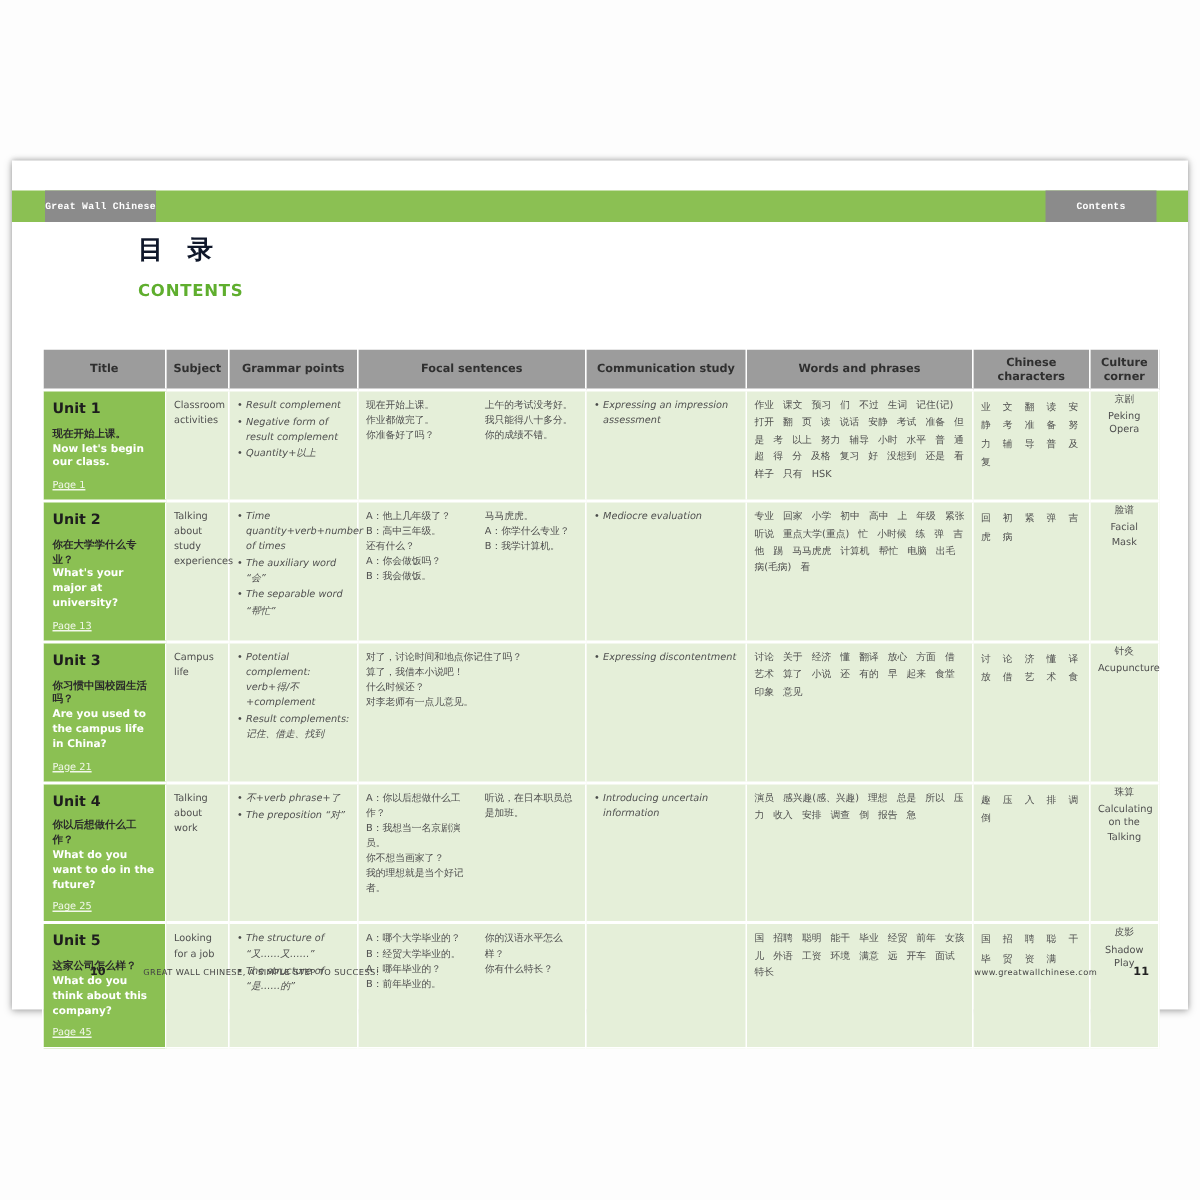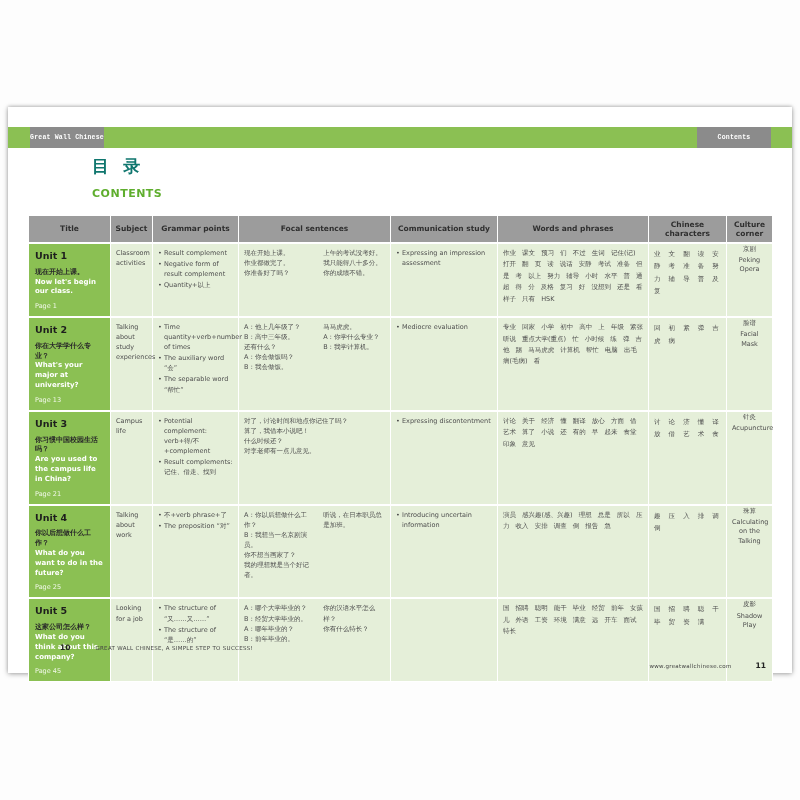--- a/index.html
+++ b/index.html
@@ -7,48 +7,48 @@
           font-family:"DejaVu Sans",sans-serif;color:#4f4f4f;}
   .book-page{position:absolute;left:8px;top:107px;width:784px;height:566px;background:#fff;
              box-shadow:0 1px 5px rgba(0,0,0,.35), 0 -1px 3px rgba(0,0,0,.15);}
   
   .top-bar{position:absolute;left:0;top:20px;width:100%;height:21px;background:#8bc053;font-family:Liberation Mono, monospace;}
   .tab{position:absolute;top:0;height:21px;background:#8b8b8b;display:flex;align-items:center;justify-content:center;}
   .tab-left{left:22px;width:74px;}
   .tab-right{left:689px;width:74px;}
   .tab span{color:#fff;font-size:6.5px;font-weight:bold;letter-spacing:.2px;}
   
-  .title-zh{position:absolute;left:84px;top:48px;margin:0;color:#0f766e;font-size:17px;font-weight:bold;letter-spacing:5px;font-family:Liberation Serif, serif;}
+  .title-zh{position:absolute;left:84px;top:48px;margin:0;color:#0f172a;font-size:17px;font-weight:bold;letter-spacing:5px;}
   .title-en{position:absolute;left:84px;top:80px;margin:0;color:#5fae2e;font-size:11px;font-weight:bold;letter-spacing:.5px;}
   
-  table.toc{position:absolute;left:20px;top:108px;width:744px;border-collapse:collapse;table-layout:fixed;}
+  table.toc{position:absolute;left:20px;top:125px;width:744px;border-collapse:collapse;table-layout:fixed;}
   .toc th{background:#9c9c9c;color:#2f2f2f;font-size:7.5px;font-weight:bold;text-align:center;
           border:1px solid #fff;padding:2px 1px;height:22px;line-height:1.25;}
   .toc td{background:#e5efd9;border:1px solid #fff;border-top:2px solid #fff;vertical-align:top;
           font-size:6.5px;line-height:1.55;padding:4px 5px;color:#4f4f4f;}
   .toc td.title-cell{background:#8bc053;padding:5px 6px;}
   .unit{font-size:9.5px;font-weight:bold;color:#1d1d1d;}
   .tzh{font-size:7px;font-weight:bold;color:#2a2a2a;margin-top:4px;line-height:1.4;}
   .ten{font-size:7px;font-weight:bold;color:#ffffff;line-height:1.4;}
-  .pg{font-size:6.5px;color:#f2f8ea;margin-top:4px;}
+  .pg{font-size:6.5px;color:#f2f8ea;margin-top:4px;text-decoration:underline;}
   ul.blist{margin:0;padding:0;list-style:none;}
-  ul.blist li{padding-left:6px;position:relative;margin-bottom:1px;}
+  ul.blist li{padding-left:6px;position:relative;margin-bottom:1px;font-style:italic;}
   ul.blist li::before{content:"•";position:absolute;left:0;top:0;color:#4a4a4a;}
   .focal-cols{display:flex;gap:8px;}
   .fcol{flex:1;}
   .fcol.fcol-l{flex:1.15;}
   .fline{white-space:normal;}
   td.words{word-spacing:4px;line-height:1.75;}
   td.chars{word-spacing:6px;line-height:1.9;}
   td.culture{text-align:center;padding-top:0;}
   .culture .cen{margin-top:2px;line-height:1.45;}
   
   .pfooter{position:absolute;left:0;top:536px;width:100%;}
   .f-left{position:absolute;left:52px;top:0;display:flex;align-items:baseline;gap:25px;}
-  .f-right{position:absolute;right:26px;top:18px;display:flex;align-items:baseline;gap:24px;}
+  .f-right{position:absolute;right:26px;top:0;display:flex;align-items:baseline;gap:24px;}
   .f-num{font-size:7.5px;font-weight:bold;color:#222;}
   .f-text{font-size:5.5px;color:#444;letter-spacing:.3px;}
 </style>
 </head>
 <body>
 
 <div class="canvas">
   <div class="book-page">
 
     <div class="top-bar">

